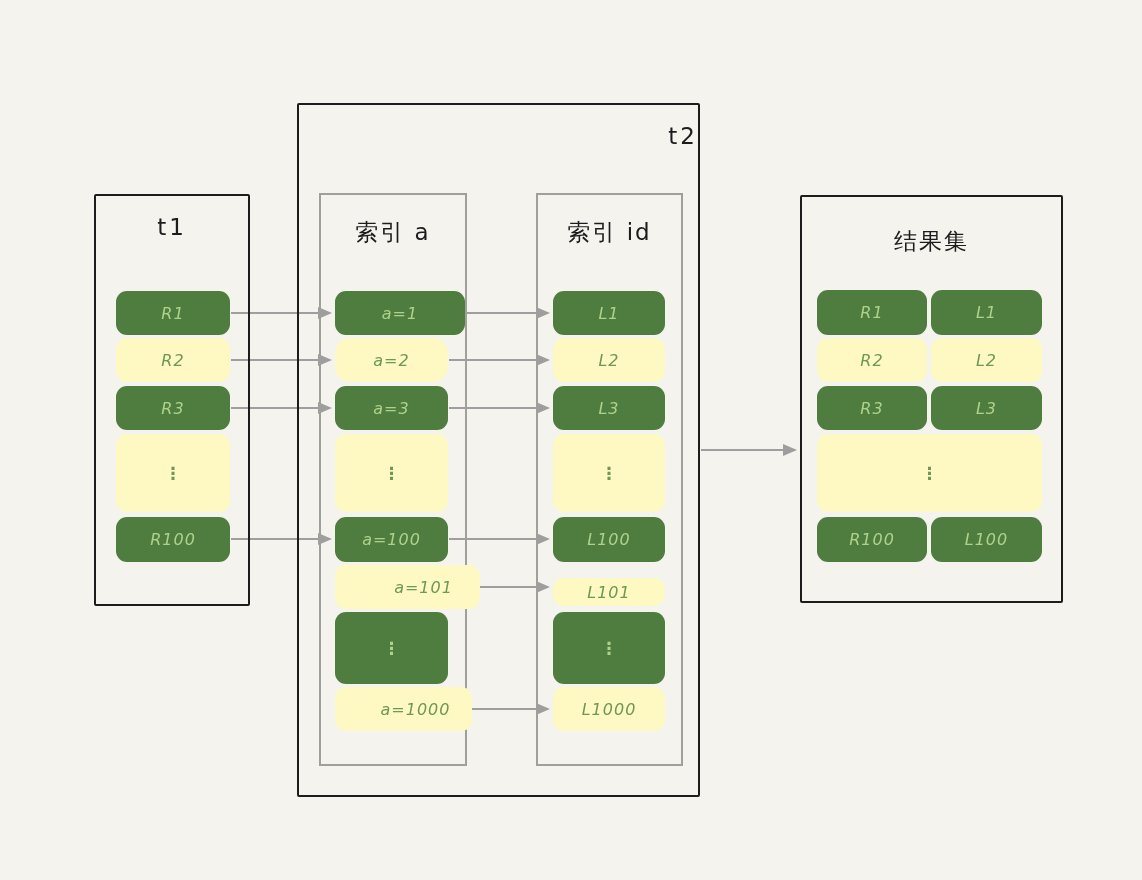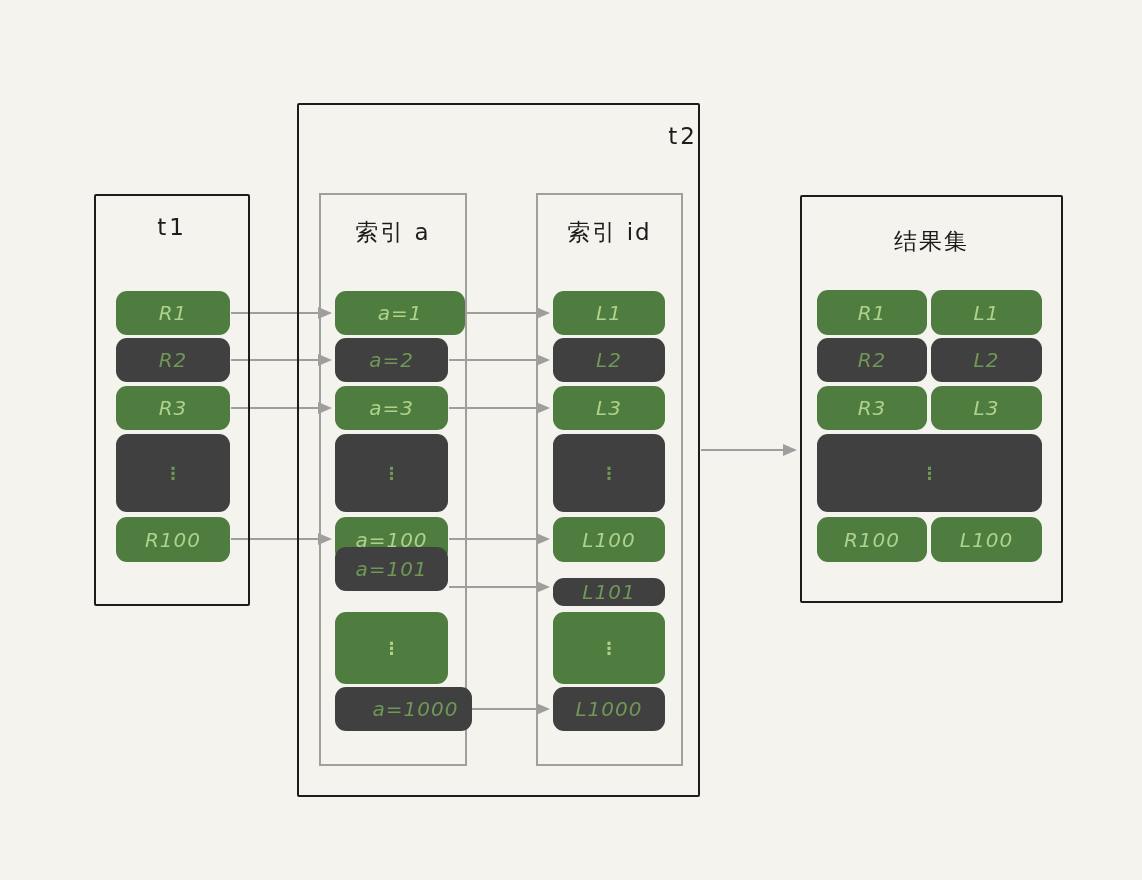--- a/index.html
+++ b/index.html
@@ -14,24 +14,24 @@
   .outer-box { position: absolute; border: 2.5px solid #1c1c1c; border-radius: 2px; }
   .inner-box { position: absolute; border: 2px solid #a0a09b; }
   .box-title {
     position: absolute; left: 0; width: 100%;
     text-align: center; color: #1c1c1c;
     font-size: 23px; letter-spacing: 3px;
   }
   .block {
     position: absolute; border-radius: 11px;
     display: flex; align-items: center; justify-content: center;
-    font-size: 20px; font-style: italic; letter-spacing: 1px;
+    font-size: 16px; font-style: italic; letter-spacing: 1px;
   }
   .dark  { background: #4f7d3f; color: #aed28c; }
-  .light { background: #404040; color: #6f9756; text-align: center; }
+  .light { background: #fef9c3; color: #6f9756; text-align: center; }
   .dots  { font-style: normal; font-size: 17px; font-weight: bold; letter-spacing: 0; }
 </style>
 </head>
 <body>
 
 <div class="canvas">
 
   <svg class="arrow-layer" width="1142" height="880" viewBox="0 0 1142 880">
     <defs>
       <marker id="ah" markerUnits="userSpaceOnUse" markerWidth="14" markerHeight="12" refX="12" refY="6" orient="auto">
@@ -74,25 +74,25 @@
     <div class="box-title" style="top:14px; letter-spacing:2px;margin-top:15px;">结果集</div>
   </div>
 
   <div class="block dark" style="left:116px; top:291px; width:114px; height:44px;">R1</div>
   <div class="block light" style="left:116px; top:338px; width:114px; height:44px;">R2</div>
   <div class="block dark" style="left:116px; top:386px; width:114px; height:44px;">R3</div>
   <div class="block light dots" style="left:116px; top:434px; width:114px; height:78px;">⋮</div>
   <div class="block dark" style="left:116px; top:517px; width:114px; height:45px;">R100</div>
 
   <div class="block dark" style="left:335px; top:291px; width:130px; height:44px;">a=1</div>
-  <div class="block light" style="left:335px; top:338px; width:113px; height:44px;">a=2</div>
+  <div class="block light" style="left:335px; top:338px; width:113px; height:44px;border-radius:15px;">a=2</div>
   <div class="block dark" style="left:335px; top:386px; width:113px; height:44px;">a=3</div>
   <div class="block light dots" style="left:335px; top:434px; width:113px; height:78px;">⋮</div>
   <div class="block dark" style="left:335px; top:517px; width:113px; height:45px;">a=100</div>
-  <div class="block light" style="left:335px; top:547px; width:113px; height:44px;">a=101</div>
+  <div class="block light" style="left:335px; top:565px; width:113px; height:44px;padding-left:32px;">a=101</div>
   <div class="block dark dots" style="left:335px; top:612px; width:113px; height:72px;">⋮</div>
   <div class="block light" style="left:335px; top:687px; width:113px; height:44px;padding-left:24px;">a=1000</div>
 
   <div class="block dark" style="left:553px; top:291px; width:112px; height:44px;">L1</div>
   <div class="block light" style="left:553px; top:338px; width:112px; height:44px;">L2</div>
   <div class="block dark" style="left:553px; top:386px; width:112px; height:44px;">L3</div>
   <div class="block light dots" style="left:553px; top:434px; width:112px; height:78px;">⋮</div>
   <div class="block dark" style="left:553px; top:517px; width:112px; height:45px;">L100</div>
   <div class="block light" style="left:553px; top:578px; width:112px; height:28px;">L101</div>
   <div class="block dark dots" style="left:553px; top:612px; width:112px; height:72px;">⋮</div>

